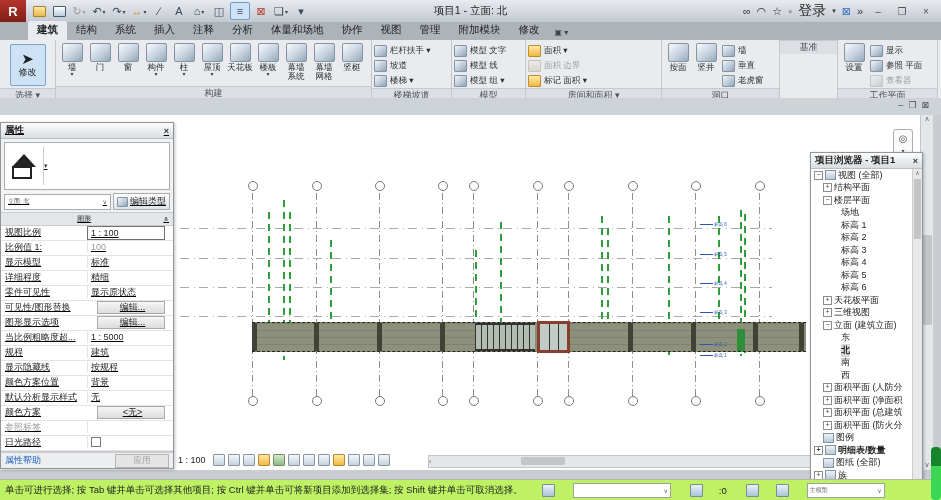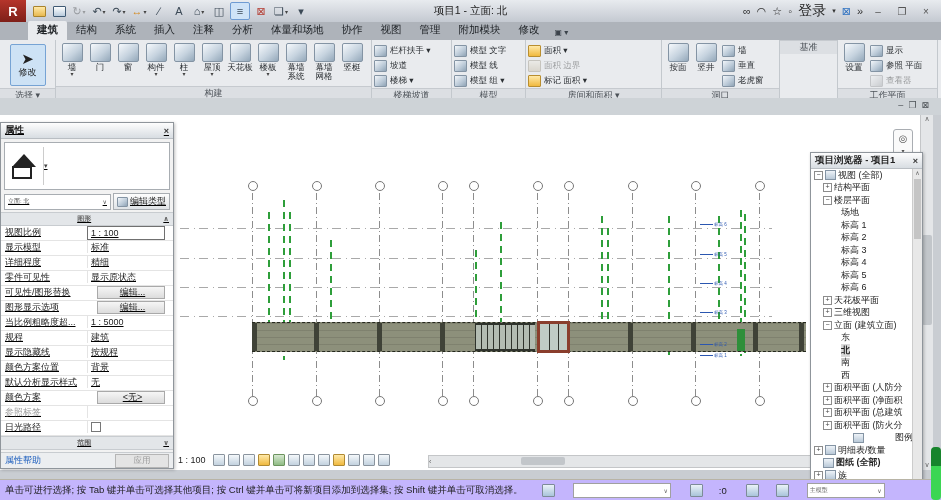--- a/index.html
+++ b/index.html
@@ -126,21 +126,21 @@
   .trow.sel .tlabel{font-weight:bold;background:#d9d9d9;}
   .exp{width:7px;height:7px;border:1px solid #8c8c8c;background:#fff;font-size:7px;line-height:5px;text-align:center;color:#444;margin-right:2px;flex:0 0 auto;}
   .expsp{width:9px;flex:0 0 auto;}
   .ticon{width:9px;height:8px;background:linear-gradient(#eef3f8,#b9c9d8);border:1px solid #8494a4;margin-right:2px;flex:0 0 auto;}
   #btreevs{position:absolute;top:16px;bottom:12px;right:0;width:9px;background:#e8e8e8;border-left:1px solid #ccc;font-size:6px;color:#666;text-align:center;}
   #btreevs .thumb{position:absolute;left:1px;right:1px;top:10px;height:60px;background:#c5c5c5;}
   #bhscroll{position:absolute;bottom:0;left:0;right:0;height:11px;background:#e8e8e8;border-top:1px solid #ccc;
     display:flex;align-items:center;justify-content:space-between;font-size:7px;color:#555;padding:0 2px;box-sizing:border-box;}
   #bhthumb{height:7px;width:55px;background:#c5c5c5;}
   
-  #statusbar{position:absolute;left:0;top:479px;width:941px;height:21px;background:#c4b5fd;border-top:1px solid #b8b4a6;
+  #statusbar{position:absolute;left:0;top:479px;width:941px;height:21px;background:#bef264;border-top:1px solid #b8b4a6;
     display:flex;align-items:center;font-size:9.5px;color:#1c1c1c;padding-left:5px;box-sizing:border-box;z-index:5;gap:15px;}
   .sico{width:11px;height:11px;border:1px solid #7d8b98;background:linear-gradient(#eaf2f8,#a9c4da);border-radius:1px;flex:0 0 auto;}
   .sdrop{height:13px;border:1px solid #a0a0a0;background:#fff;display:flex;align-items:center;font-size:8.5px;color:#333;padding:0 2px;}
   .sdrop span{margin-left:auto;font-size:6px;color:#666;}
   #greenbar{position:absolute;right:0;top:447px;width:10px;height:53px;border-radius:4px;z-index:9;
     background:linear-gradient(#17842c 0 35%,#3bd653 35%);}
   #rightstrip{position:absolute;right:0;top:115px;width:8px;height:364px;background:#c9cdd2;}
 </style>
 </head>
 <body>
@@ -554,20 +554,24 @@
   <div class="sechdr">
     <span>图形</span>
       <span>∧</span>
   </div>
   <div id="prows">
       <div class="prow">
         <div class="plabel">视图比例</div>
         <div class="pval input">1 : 100</div>
       </div>
       <div class="prow">
+        <div class="plabel">比例值 1:</div>
+        <div class="pval dimv">100</div>
+      </div>
+      <div class="prow">
         <div class="plabel">显示模型</div>
         <div class="pval">标准</div>
       </div>
       <div class="prow">
         <div class="plabel">详细程度</div>
         <div class="pval">精细</div>
       </div>
       <div class="prow">
         <div class="plabel">零件可见性</div>
         <div class="pval">显示原状态</div>
@@ -709,34 +713,34 @@
         <div class="tlabel" style="overflow: hidden;">面积平面 (净面积</div>
       </div>
       <div class="trow" style="padding-left: 12px;">
         <div class="exp">+</div>
         <div class="tlabel" style="overflow: hidden;">面积平面 (总建筑</div>
       </div>
       <div class="trow" style="padding-left: 12px;">
         <div class="exp">+</div>
         <div class="tlabel" style="overflow: hidden;">面积平面 (防火分</div>
       </div>
-      <div class="trow" style="padding-left: 3px; justify-content: space-between;">
+      <div class="trow" style="padding-left: 3px;">
         <div class="expsp"></div>
         <div class="ticon"></div>
         <div class="tlabel" style="overflow: hidden;">图例</div>
       </div>
-      <div class="trow" style="padding-left: 3px;">
+      <div class="trow" style="padding-left: 3px; font-weight: bold;">
         <div class="exp">+</div>
         <div class="ticon"></div>
         <div class="tlabel" style="overflow: hidden;">明细表/数量</div>
       </div>
       <div class="trow" style="padding-left: 3px;">
         <div class="expsp"></div>
         <div class="ticon"></div>
-        <div class="tlabel" style="overflow: hidden; font-weight: bold;">图纸 (全部)</div>
+        <div class="tlabel" style="overflow: hidden;">图纸 (全部)</div>
       </div>
       <div class="trow" style="padding-left: 3px;">
         <div class="exp">+</div>
         <div class="ticon"></div>
         <div class="tlabel" style="overflow: hidden;">族</div>
       </div>
     </div>
   <div id="btreevs">∧<div class="thumb"></div><div style="position:absolute;bottom:0;left:0;right:0">∨</div></div>
   <div id="bhscroll">
       <span>‹</span>

